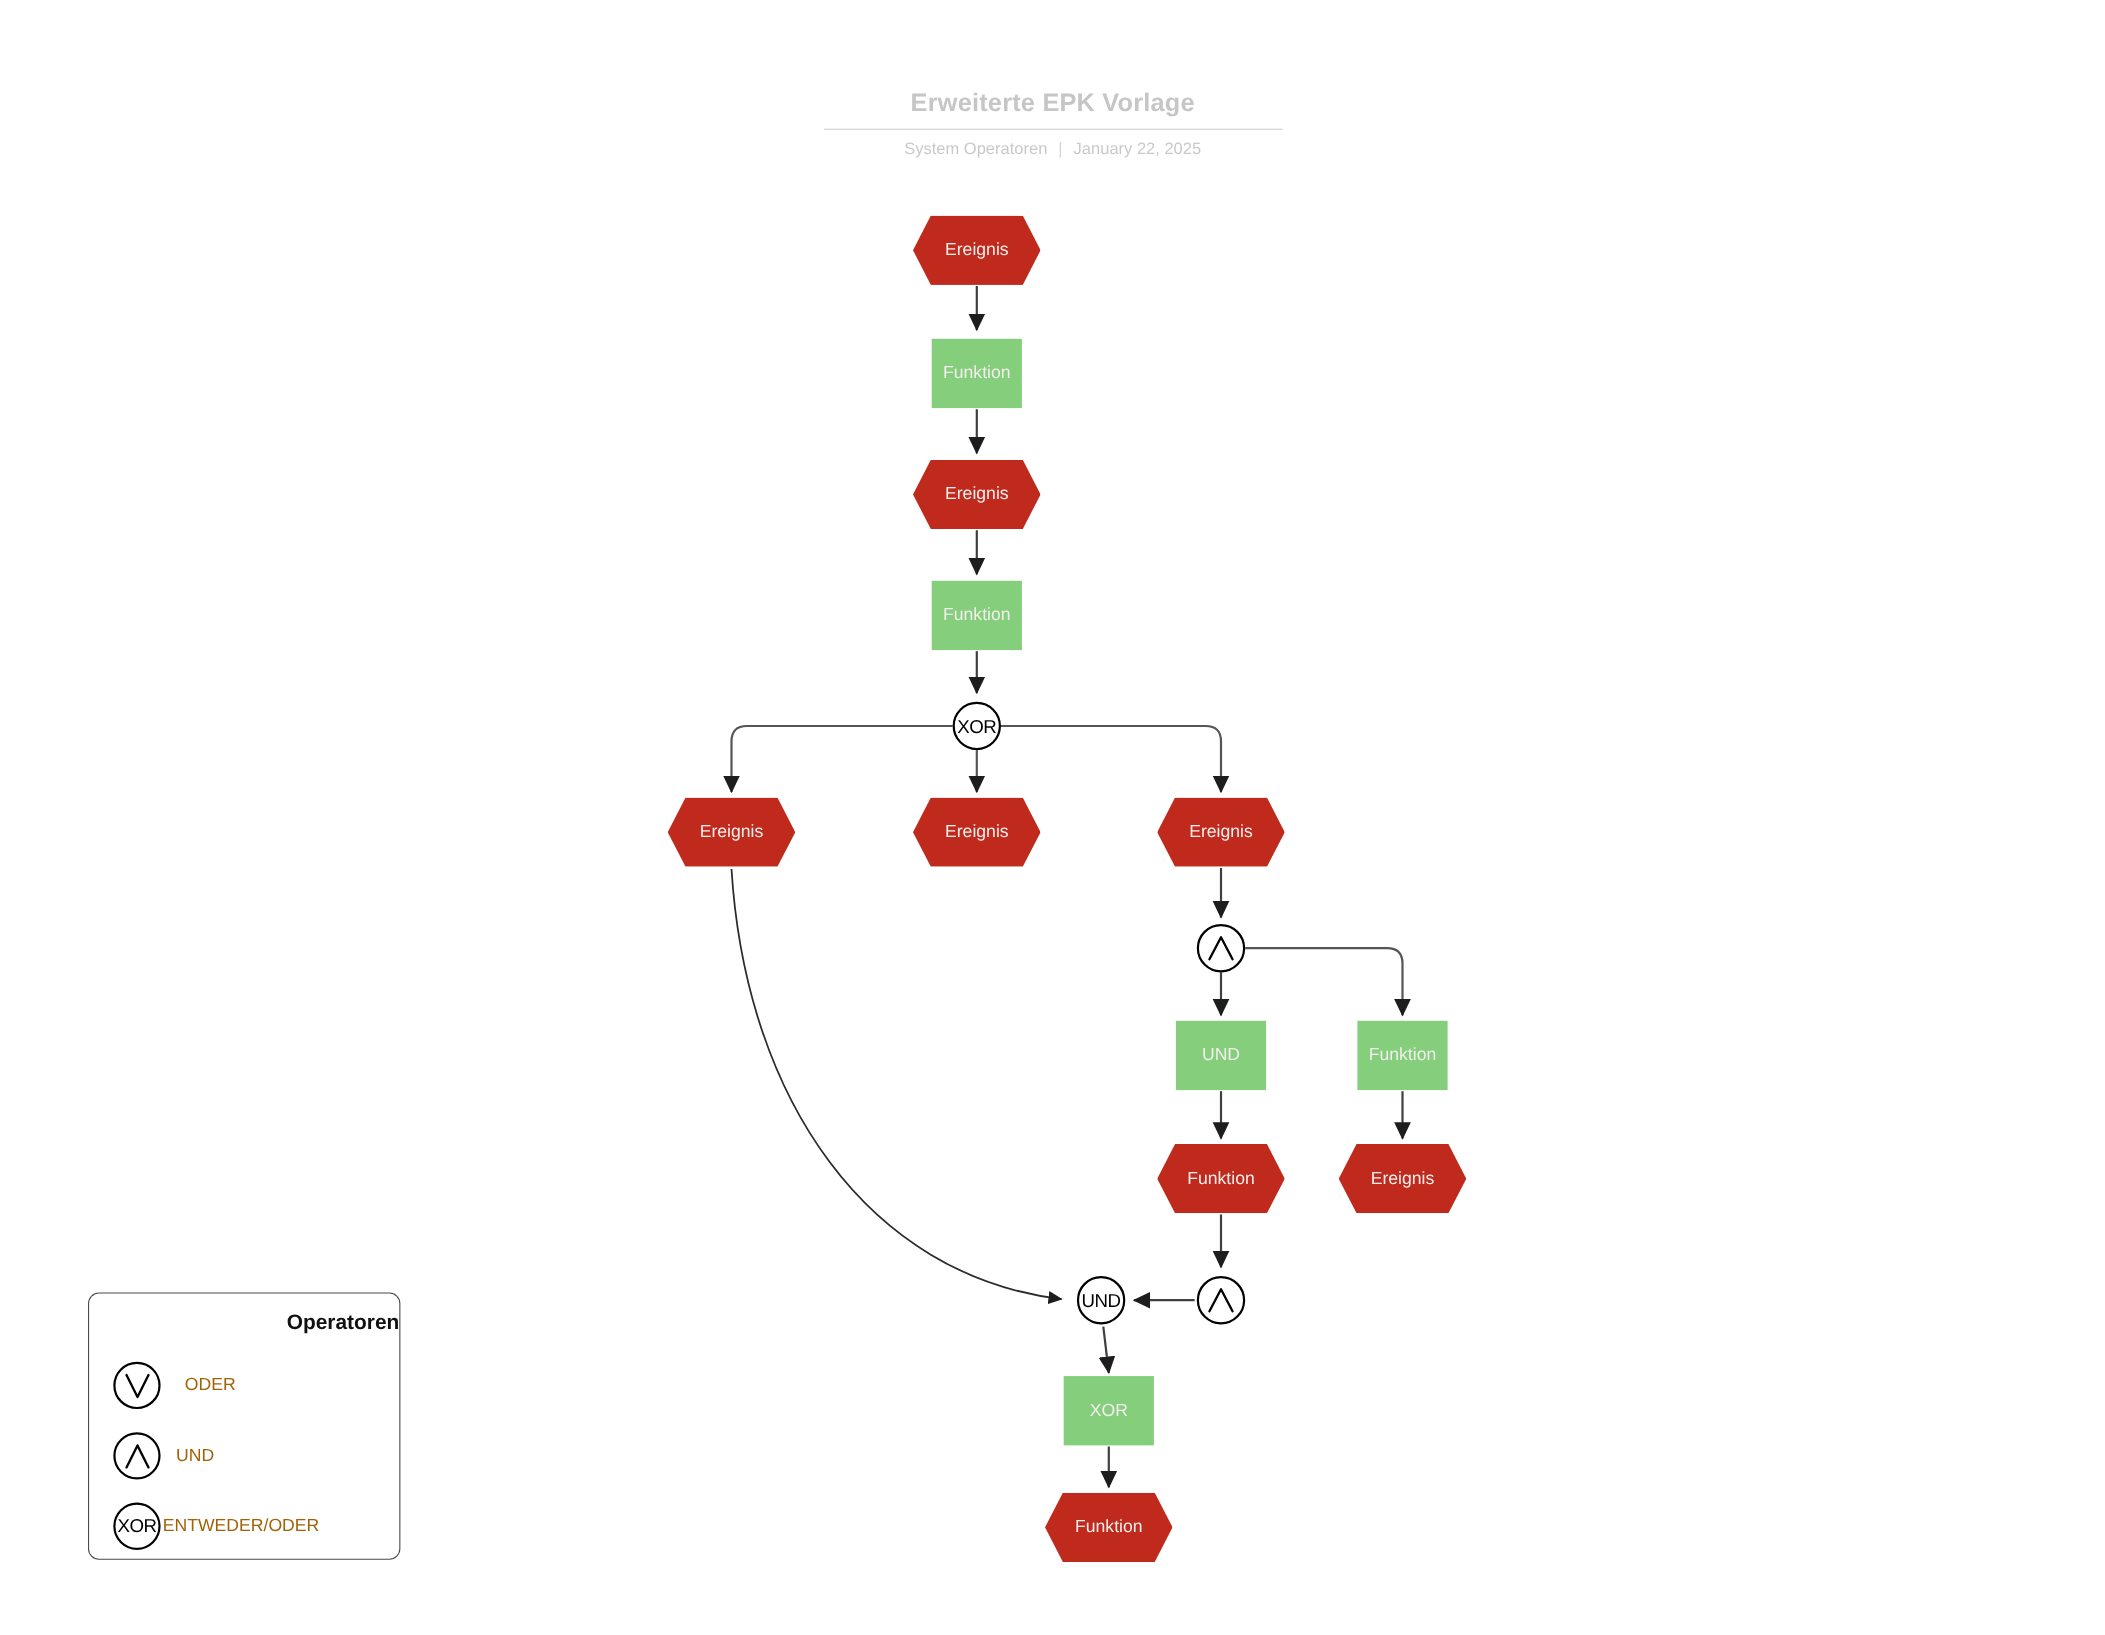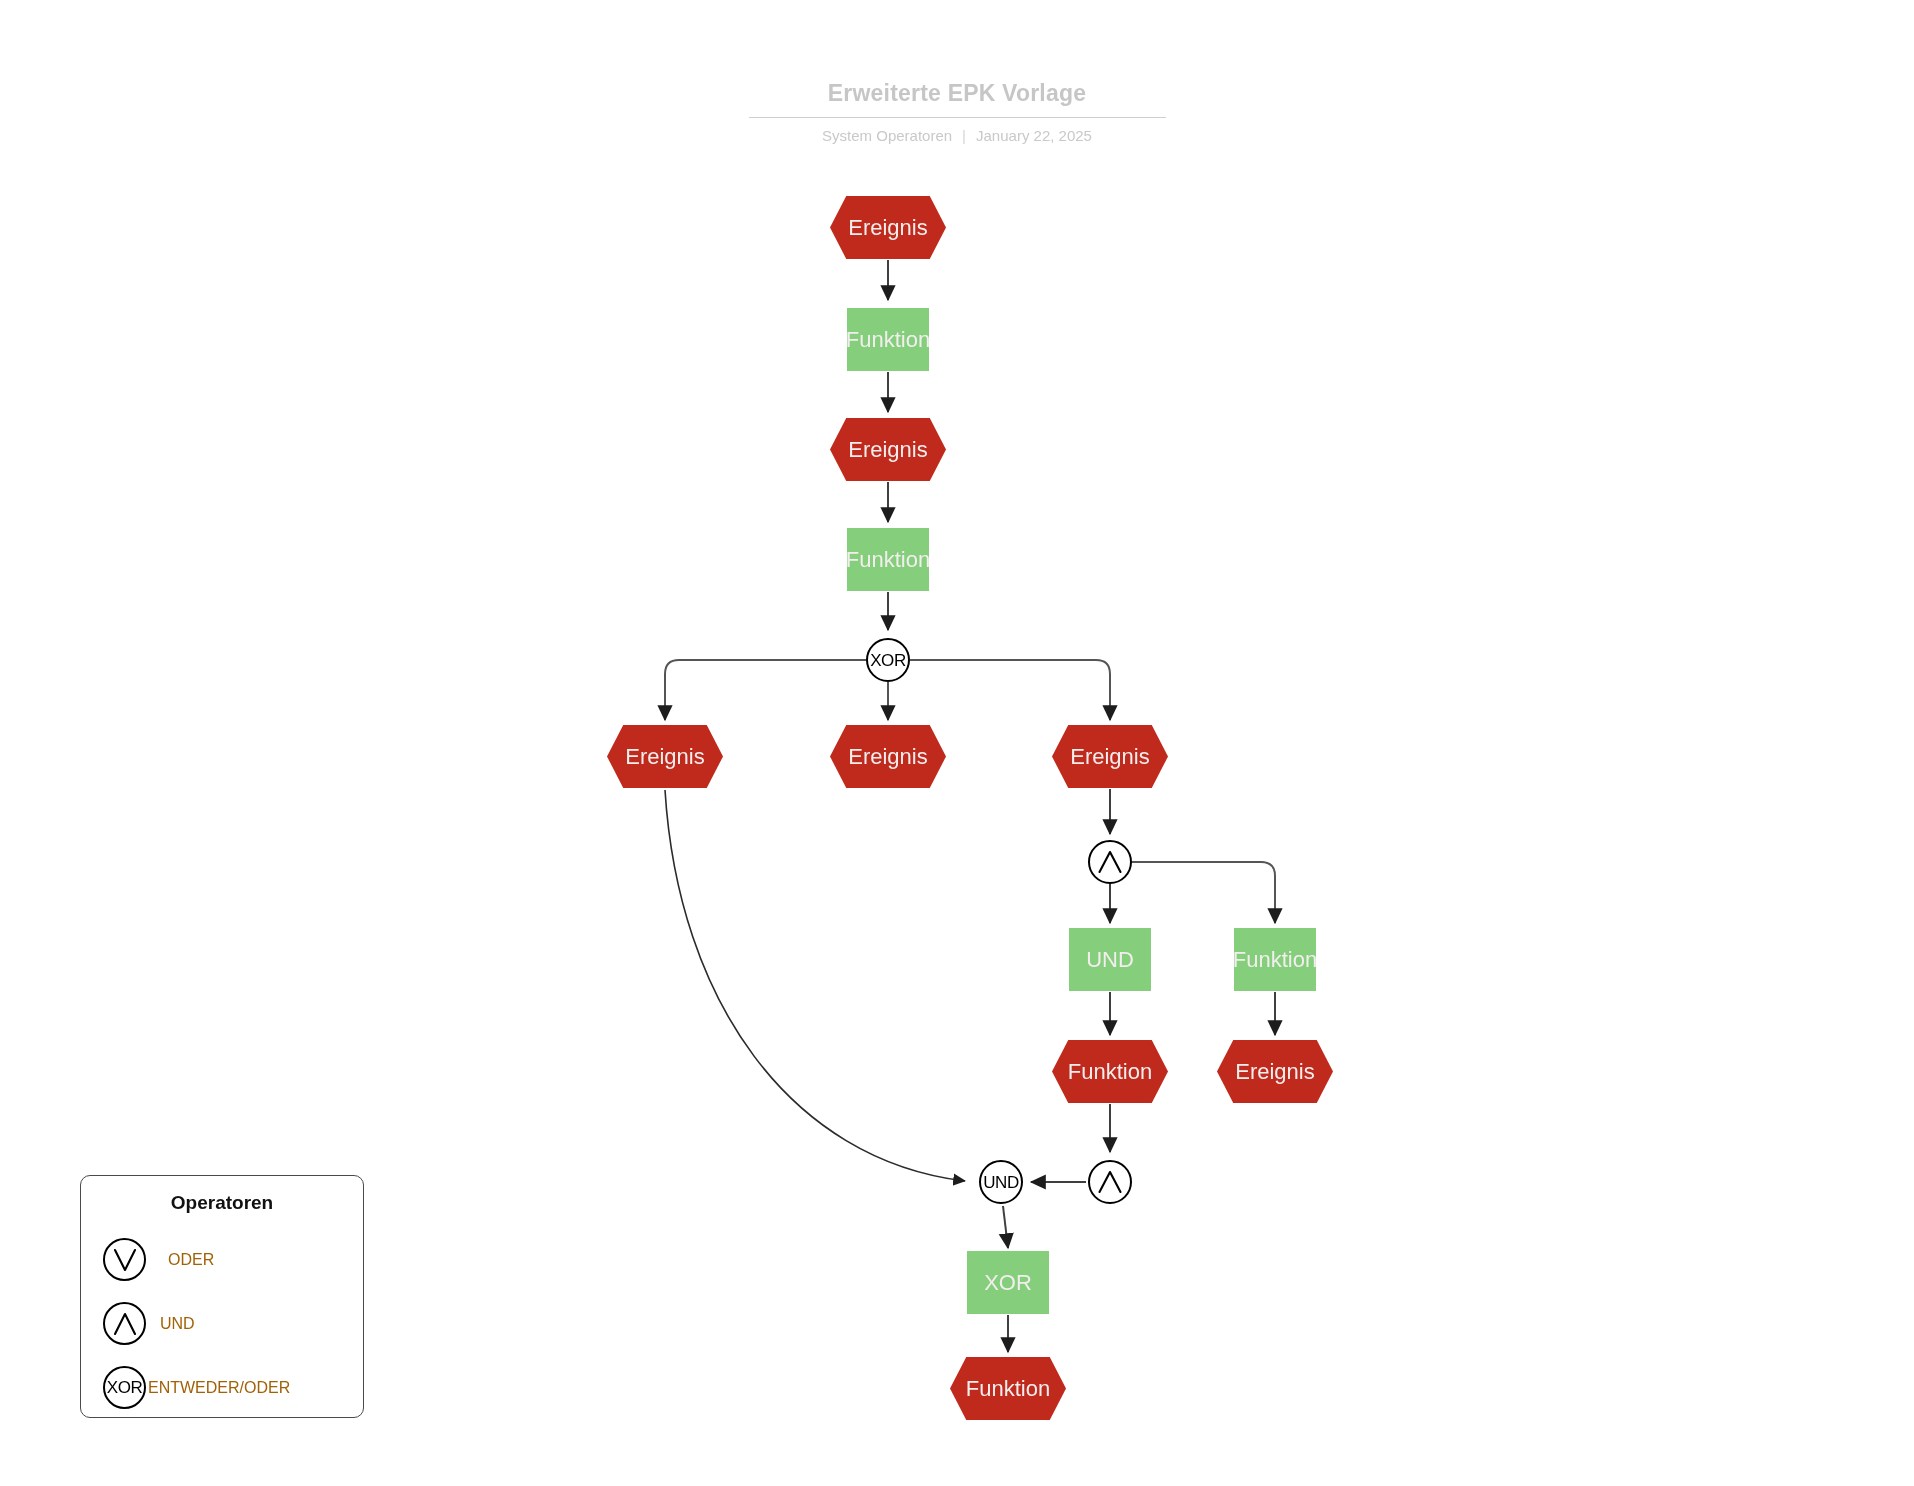--- a/index.html
+++ b/index.html
@@ -59,21 +59,21 @@
   }
   #edges { position: absolute; left: 0; top: 0; }
 
   
   .node {
     position: absolute;
     display: flex;
     align-items: center;
     justify-content: center;
     color: #f2eeee;
-    font-size: 22px;
+    font-size: 16px;
     line-height: 20px;
     user-select: none;
   }
   .node.event {
     width: 116px;
     height: 63px;
     background: #bf2a1d;
     clip-path: polygon(14% 0%, 86% 0%, 100% 50%, 86% 100%, 14% 100%, 0% 50%);
   }
   .node.func {
@@ -109,21 +109,21 @@
   #legend {
     position: absolute;
     left: 80px; top: 1175px;
     width: 284px;
     height: 243px;
     background: #ffffff;
     border: 1.6px solid #4a4a4a;
     border-radius: 10px;
   }
   #legend-title {
-    text-align: center;
+    text-align: right;
     font-size: 19px;
     font-weight: bold;
     color: #111;
     margin-top: 16px;
     line-height: 22px;
   }
   .legend-row {
     position: absolute;
     left: 22px;
     display: flex;

